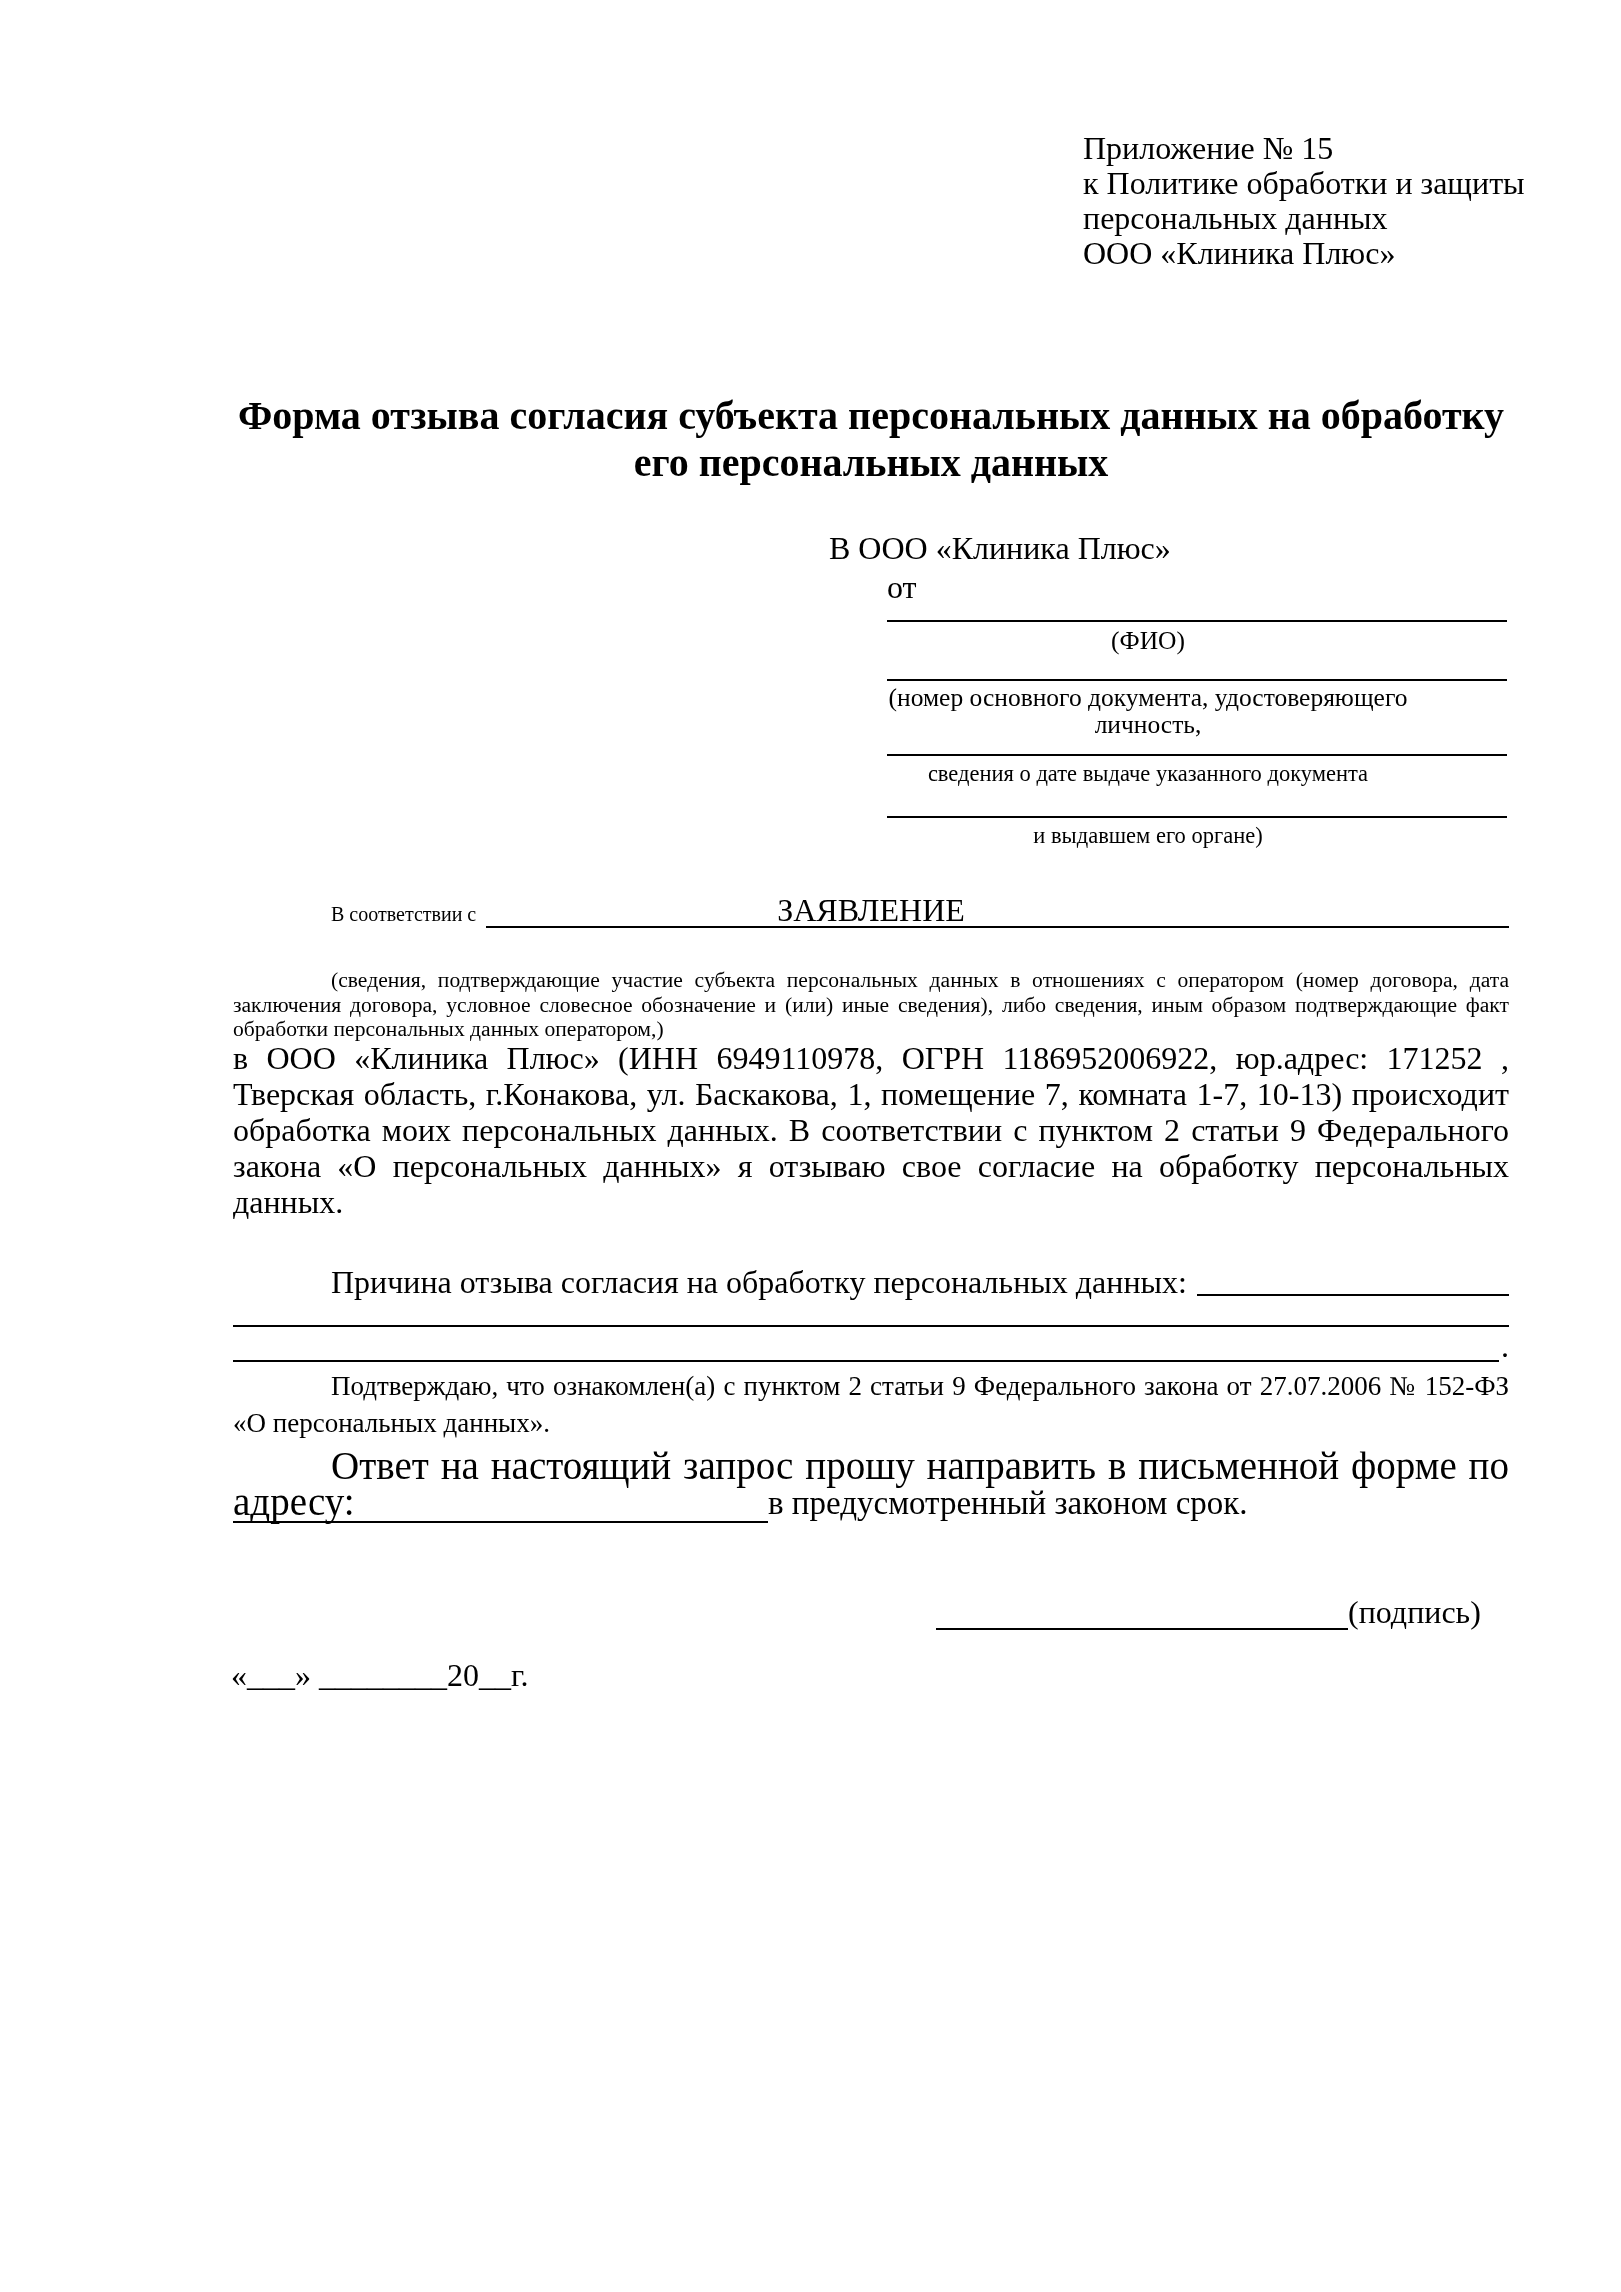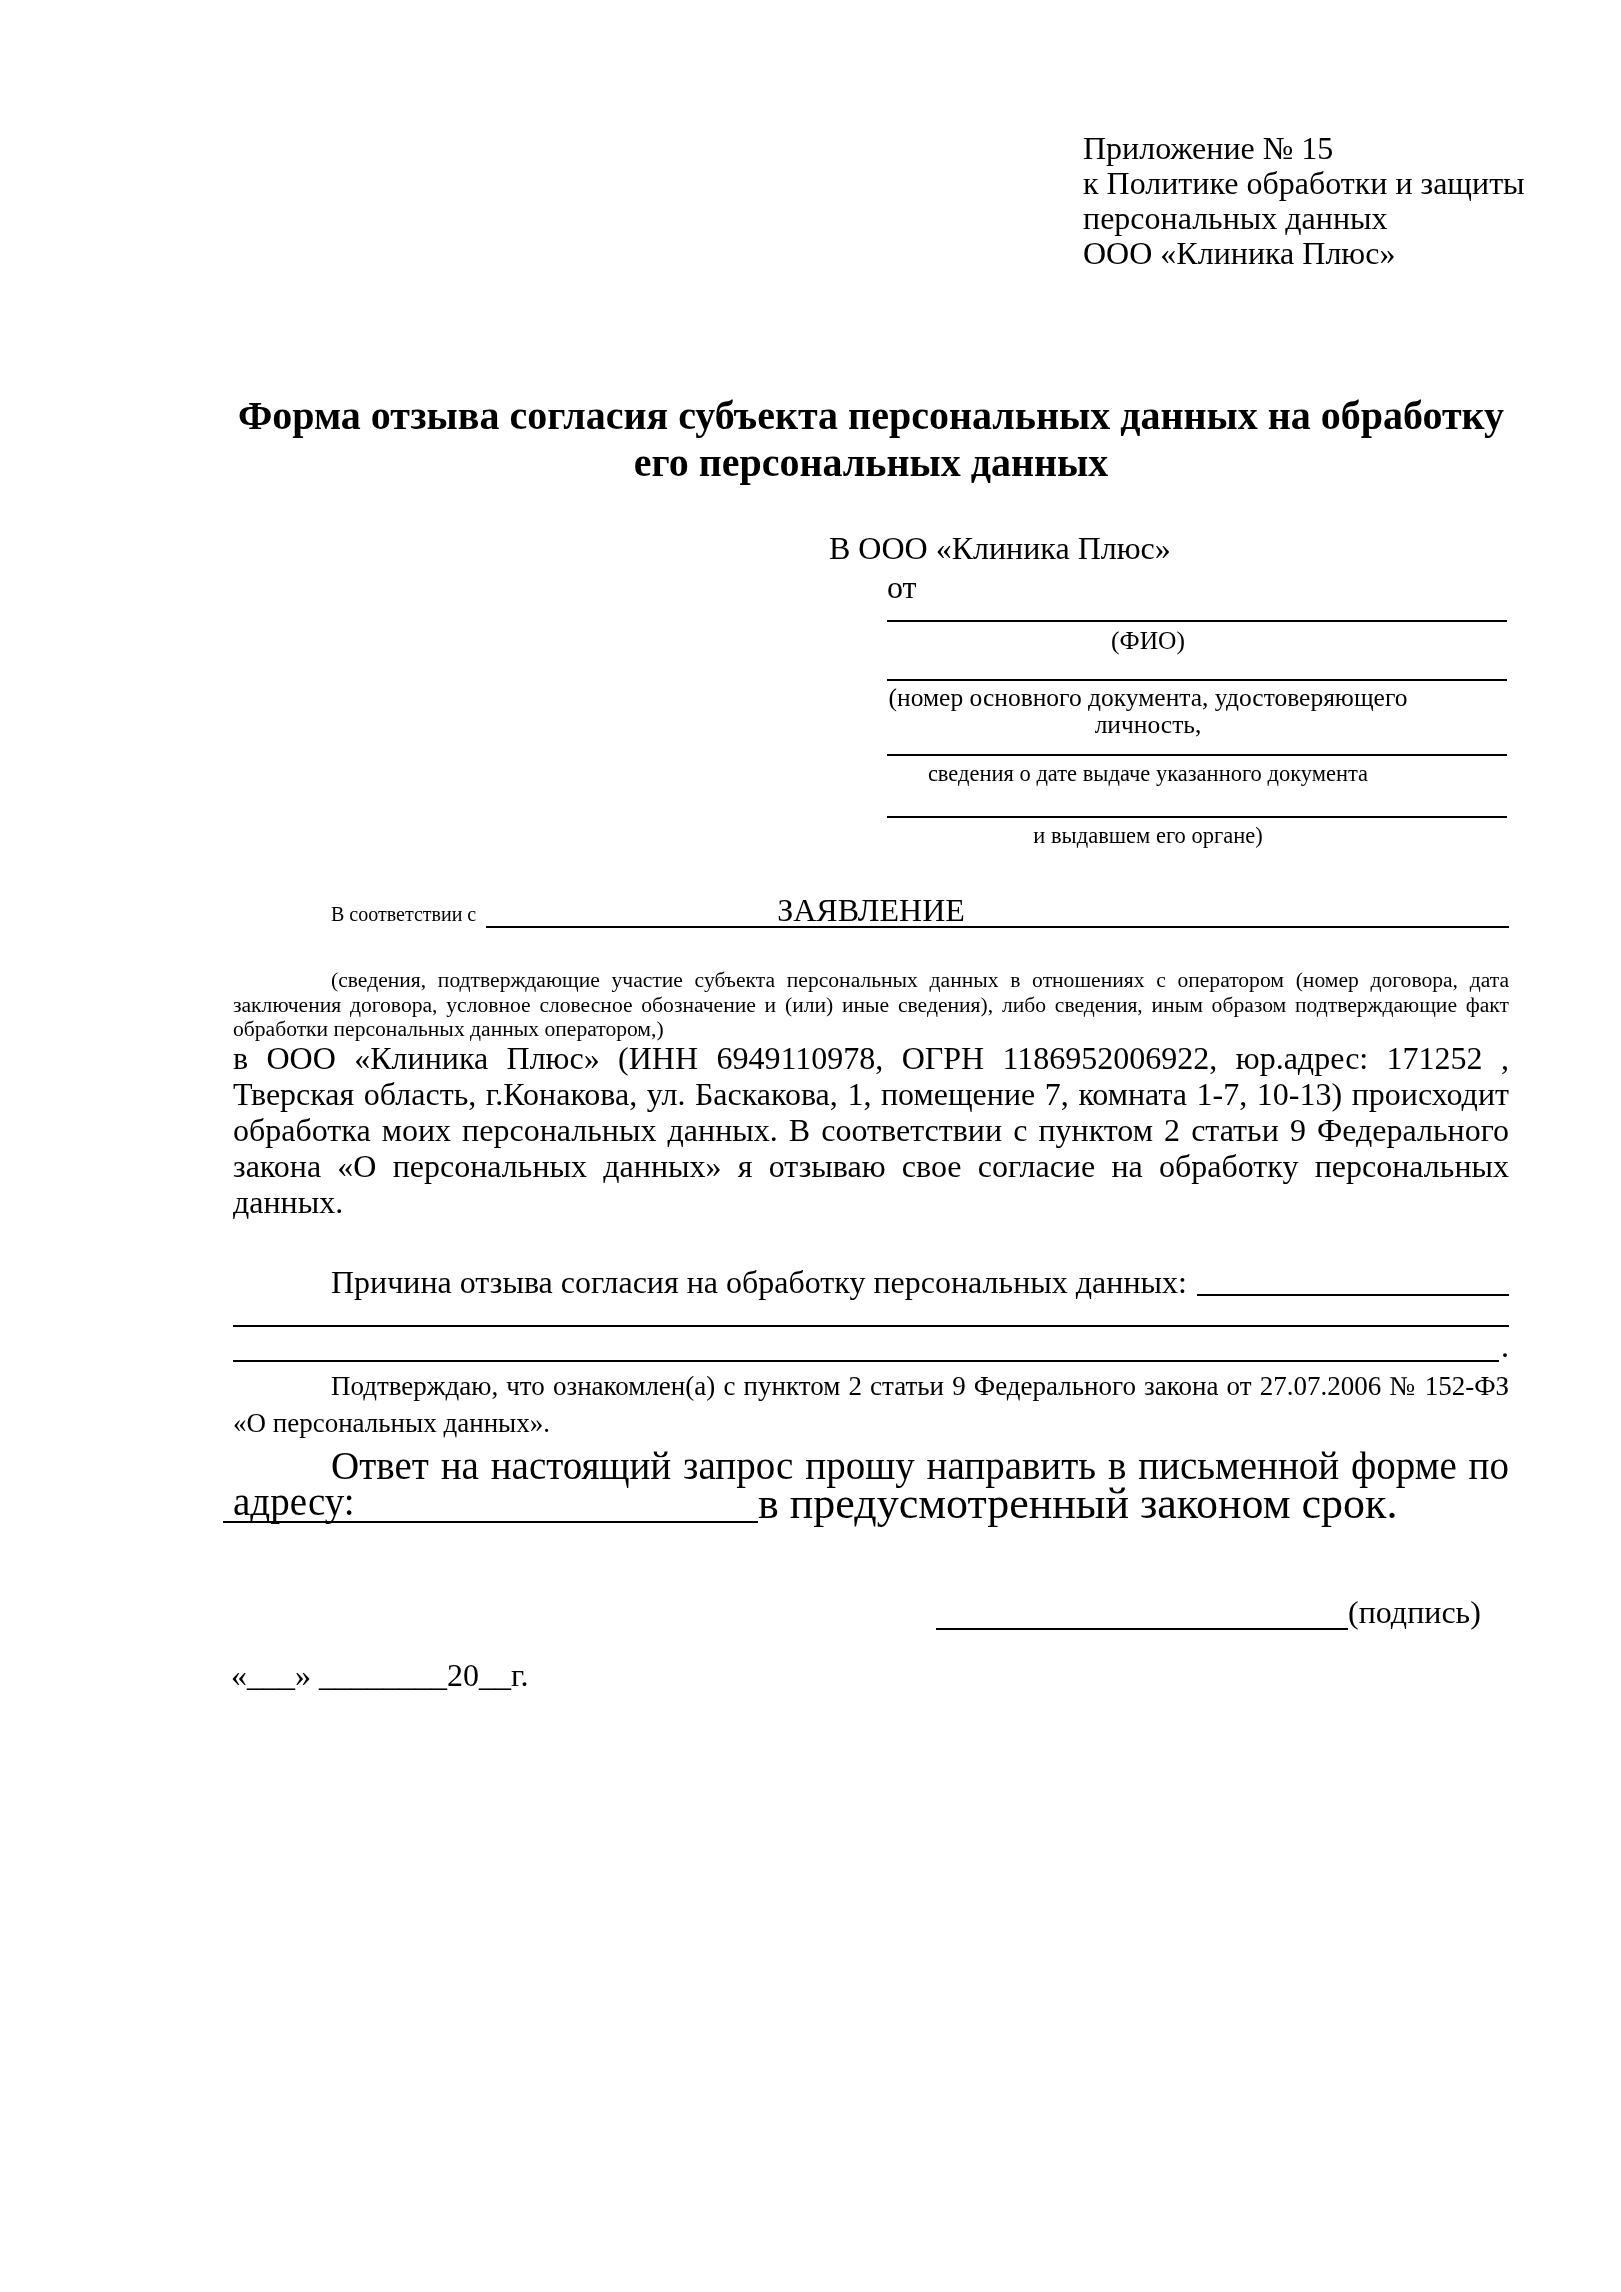--- a/index.html
+++ b/index.html
@@ -58,22 +58,22 @@
   .blank-b { left:233px; top:1327px; width:1276px; height:35px; display:flex; align-items:flex-end; }
   .blank-b .bfill { flex:1 1 auto; height:35px; border-bottom:2.9px solid #000; }
   .blank-b .period { font-size:32px; line-height:32px; padding-left:2px; }
 
   .confirm { left:233px; top:1368px; width:1276px; font-size:27px; line-height:37px;
              text-align:justify; text-indent:98px; }
 
   .reply { left:233px; top:1448px; width:1276px; font-size:39px; line-height:36px;
            text-align:justify; text-align-last:justify; text-indent:98px; }
 
-  .reply2 { left:223px; top:1484px; width:1276px; display:flex; align-items:flex-end;
-            font-size:44px; line-height:39px; }
+  .reply2 { left:233px; top:1484px; width:1276px; display:flex; align-items:flex-end;
+            font-size:33px; line-height:39px; }
   .reply2 .afill { flex:0 0 535px; height:35px; border-bottom:2.9px solid #000; }
 
   .sig-date { left:231px; top:1632px; font-size:32px; line-height:36px;margin-top:25px; }
   .sig-right { left:936px; top:1594px; display:flex; align-items:flex-end;
                font-size:32px; line-height:36px; }
   .sig-right .sfill { flex:0 0 412px; height:29px; border-bottom:2.9px solid #000; }
 </style>
 </head>
 <body>
 

